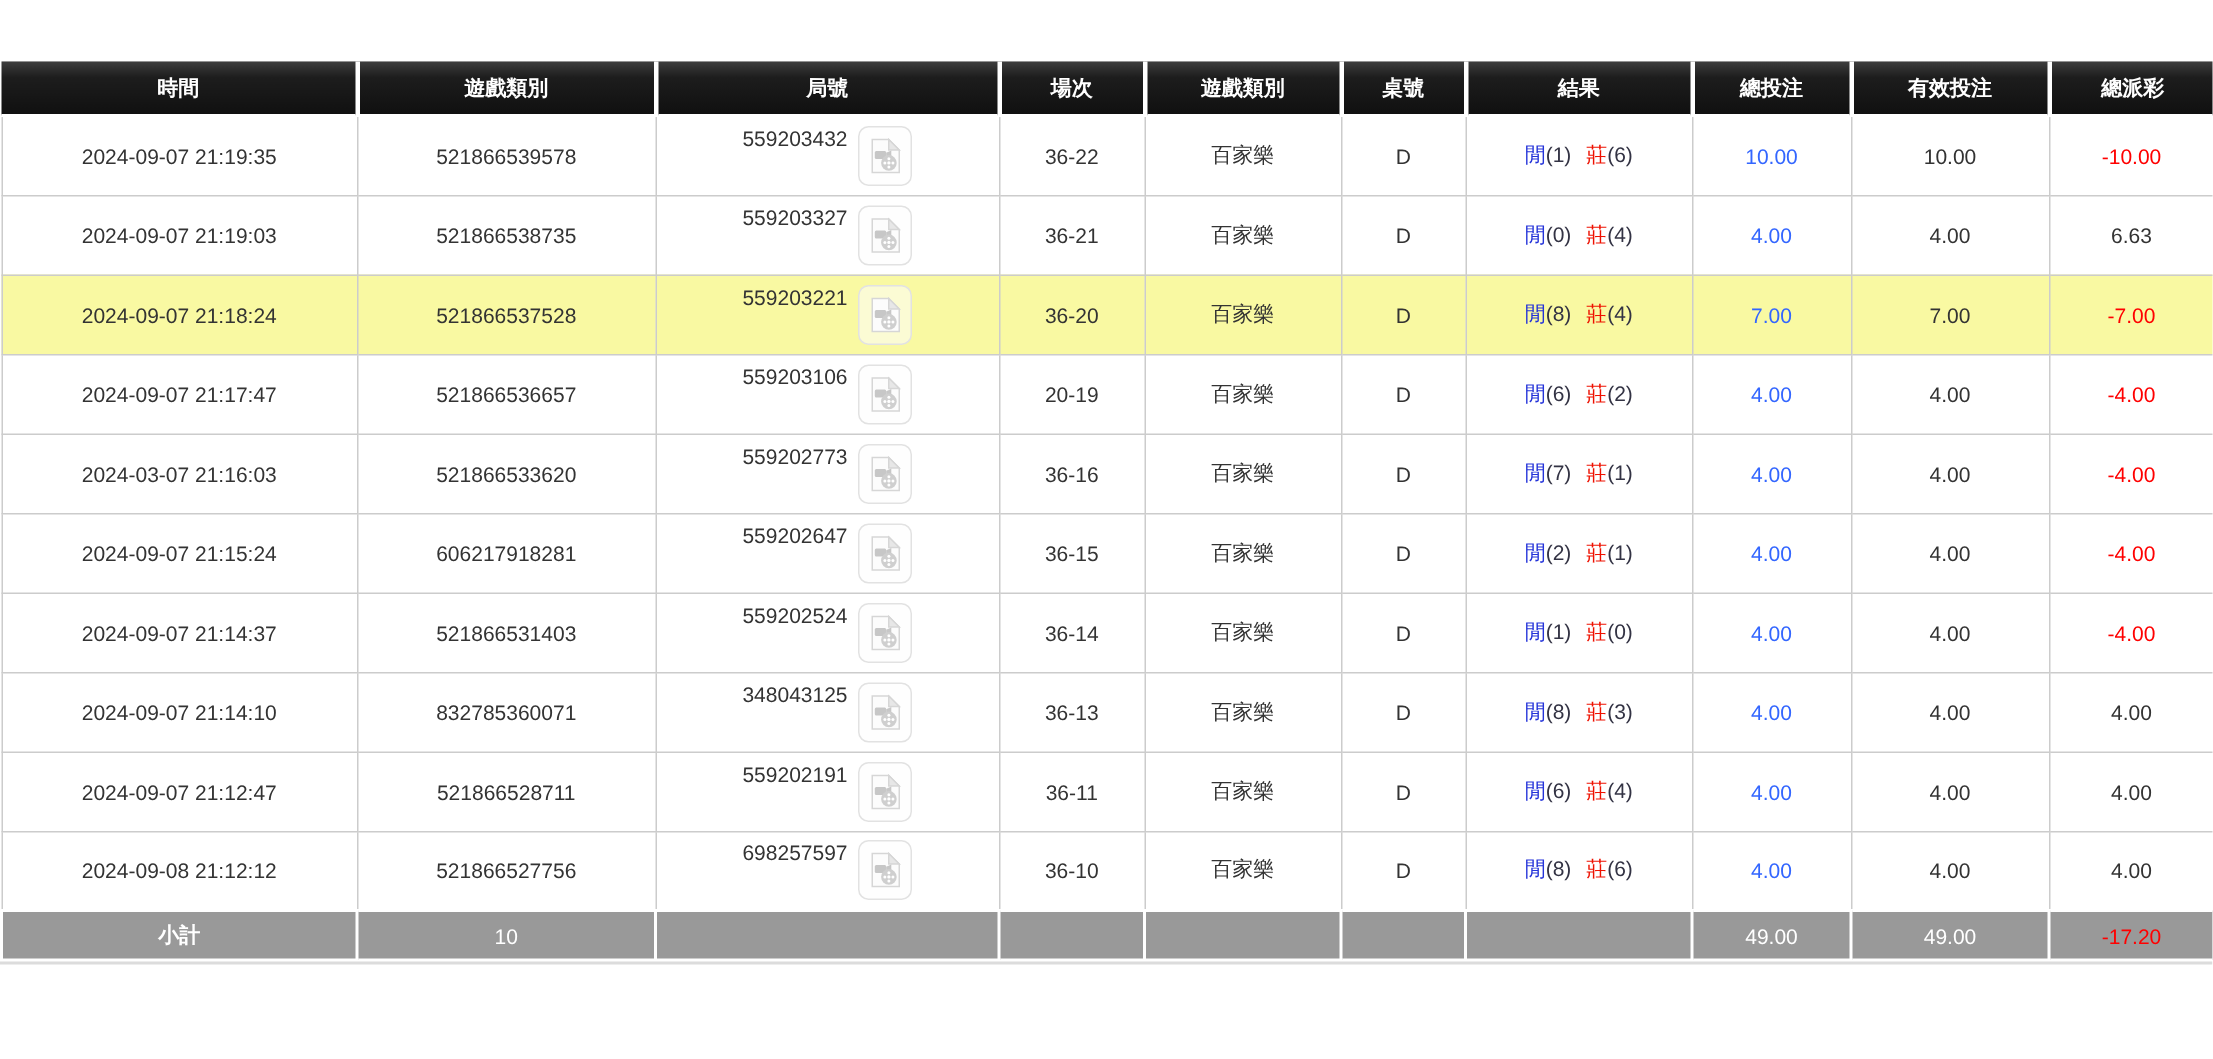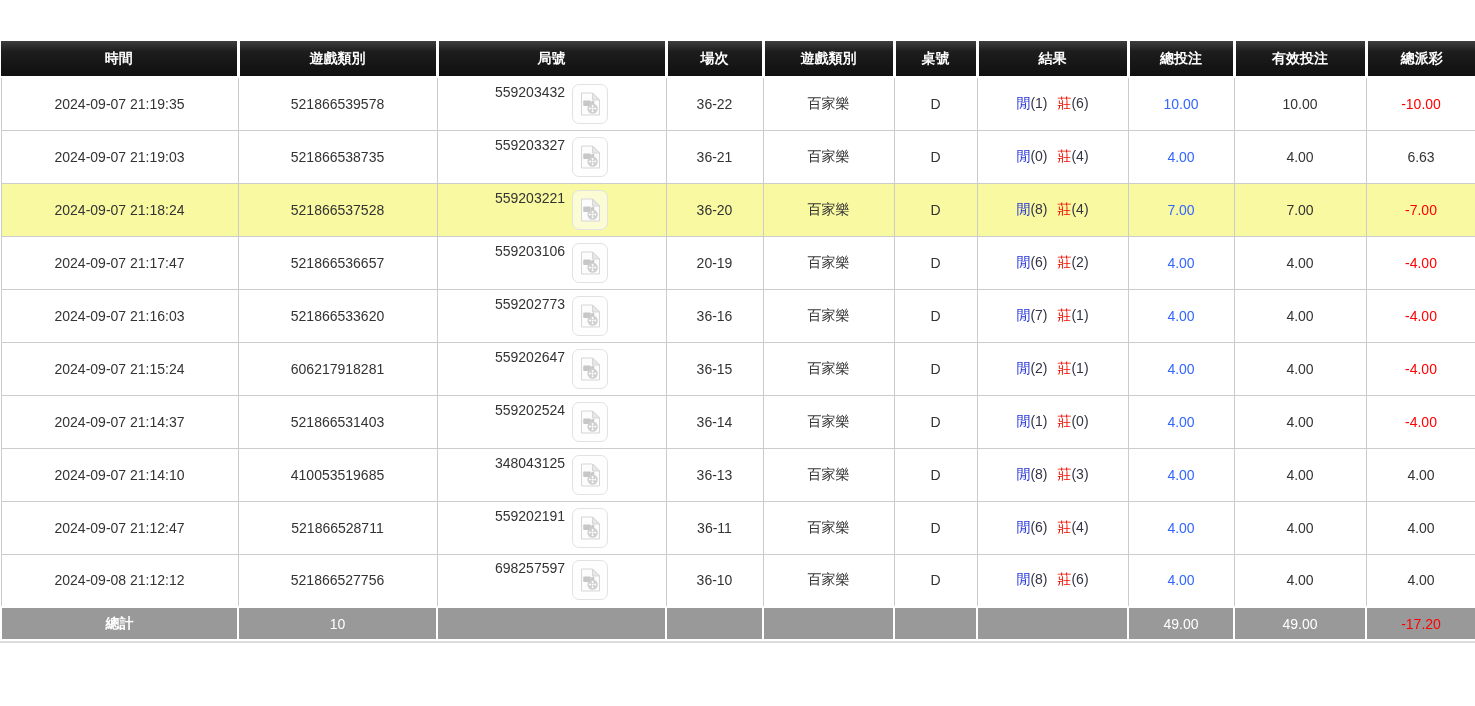--- a/index.html
+++ b/index.html
@@ -213,21 +213,21 @@
     <td>D</td>
     <td>
       <span class="res-player">閒</span><span class="res-score">(6)</span>
       <span class="res-banker">莊</span><span class="res-score">(2)</span>
     </td>
     <td class="amount-link">4.00</td>
     <td>4.00</td>
     <td class="payout neg">-4.00</td>
   </tr>
         <tr>
-    <td>2024-09-07 21:16:03</td>
+    <td>2024-03-07 21:16:03</td>
     <td>521866533620</td>
     <td>
       <div class="round-wrap">
         <span class="round-num">559202773</span>
         <button class="video-btn">
           <svg width="21" height="24" viewBox="0 0 21 24" aria-hidden="true">
             <path d="M1.5 1 H12.5 L19.5 8 V23 H1.5 Z" fill="#fcfcfc" stroke="#d6d6d6" stroke-width="1"></path>
             <path d="M12.5 1 L19.5 8 H12.5 Z" fill="#e7e7e7" stroke="#d6d6d6" stroke-width="1"></path>
             <rect x="3.2" y="8.6" width="7.6" height="5.4" rx="1" fill="#c7c7c7"></rect>
             <path d="M10.8 9.8 L14.2 8.4 V13.2 L10.8 11.8 Z" fill="#c7c7c7"></path>
@@ -313,21 +313,21 @@
     <td>
       <span class="res-player">閒</span><span class="res-score">(1)</span>
       <span class="res-banker">莊</span><span class="res-score">(0)</span>
     </td>
     <td class="amount-link">4.00</td>
     <td>4.00</td>
     <td class="payout neg">-4.00</td>
   </tr>
         <tr>
     <td>2024-09-07 21:14:10</td>
-    <td>410053519685</td>
+    <td>832785360071</td>
     <td>
       <div class="round-wrap">
         <span class="round-num">348043125</span>
         <button class="video-btn">
           <svg width="21" height="24" viewBox="0 0 21 24" aria-hidden="true">
             <path d="M1.5 1 H12.5 L19.5 8 V23 H1.5 Z" fill="#fcfcfc" stroke="#d6d6d6" stroke-width="1"></path>
             <path d="M12.5 1 L19.5 8 H12.5 Z" fill="#e7e7e7" stroke="#d6d6d6" stroke-width="1"></path>
             <rect x="3.2" y="8.6" width="7.6" height="5.4" rx="1" fill="#c7c7c7"></rect>
             <path d="M10.8 9.8 L14.2 8.4 V13.2 L10.8 11.8 Z" fill="#c7c7c7"></path>
             <circle cx="12.6" cy="16.6" r="5.2" fill="#cfcfcf"></circle>
@@ -413,21 +413,21 @@
       <span class="res-player">閒</span><span class="res-score">(8)</span>
       <span class="res-banker">莊</span><span class="res-score">(6)</span>
     </td>
     <td class="amount-link">4.00</td>
     <td>4.00</td>
     <td class="payout">4.00</td>
   </tr>
       </tbody>
     <tfoot>
         <tr>
-    <td class="flabel">總計</td>
+    <td class="flabel">小計</td>
     <td>10</td>
     <td></td>
     <td></td>
     <td></td>
     <td></td>
     <td></td>
     <td>49.00</td>
     <td>49.00</td>
     <td class="payout">-17.20</td>
   </tr>

